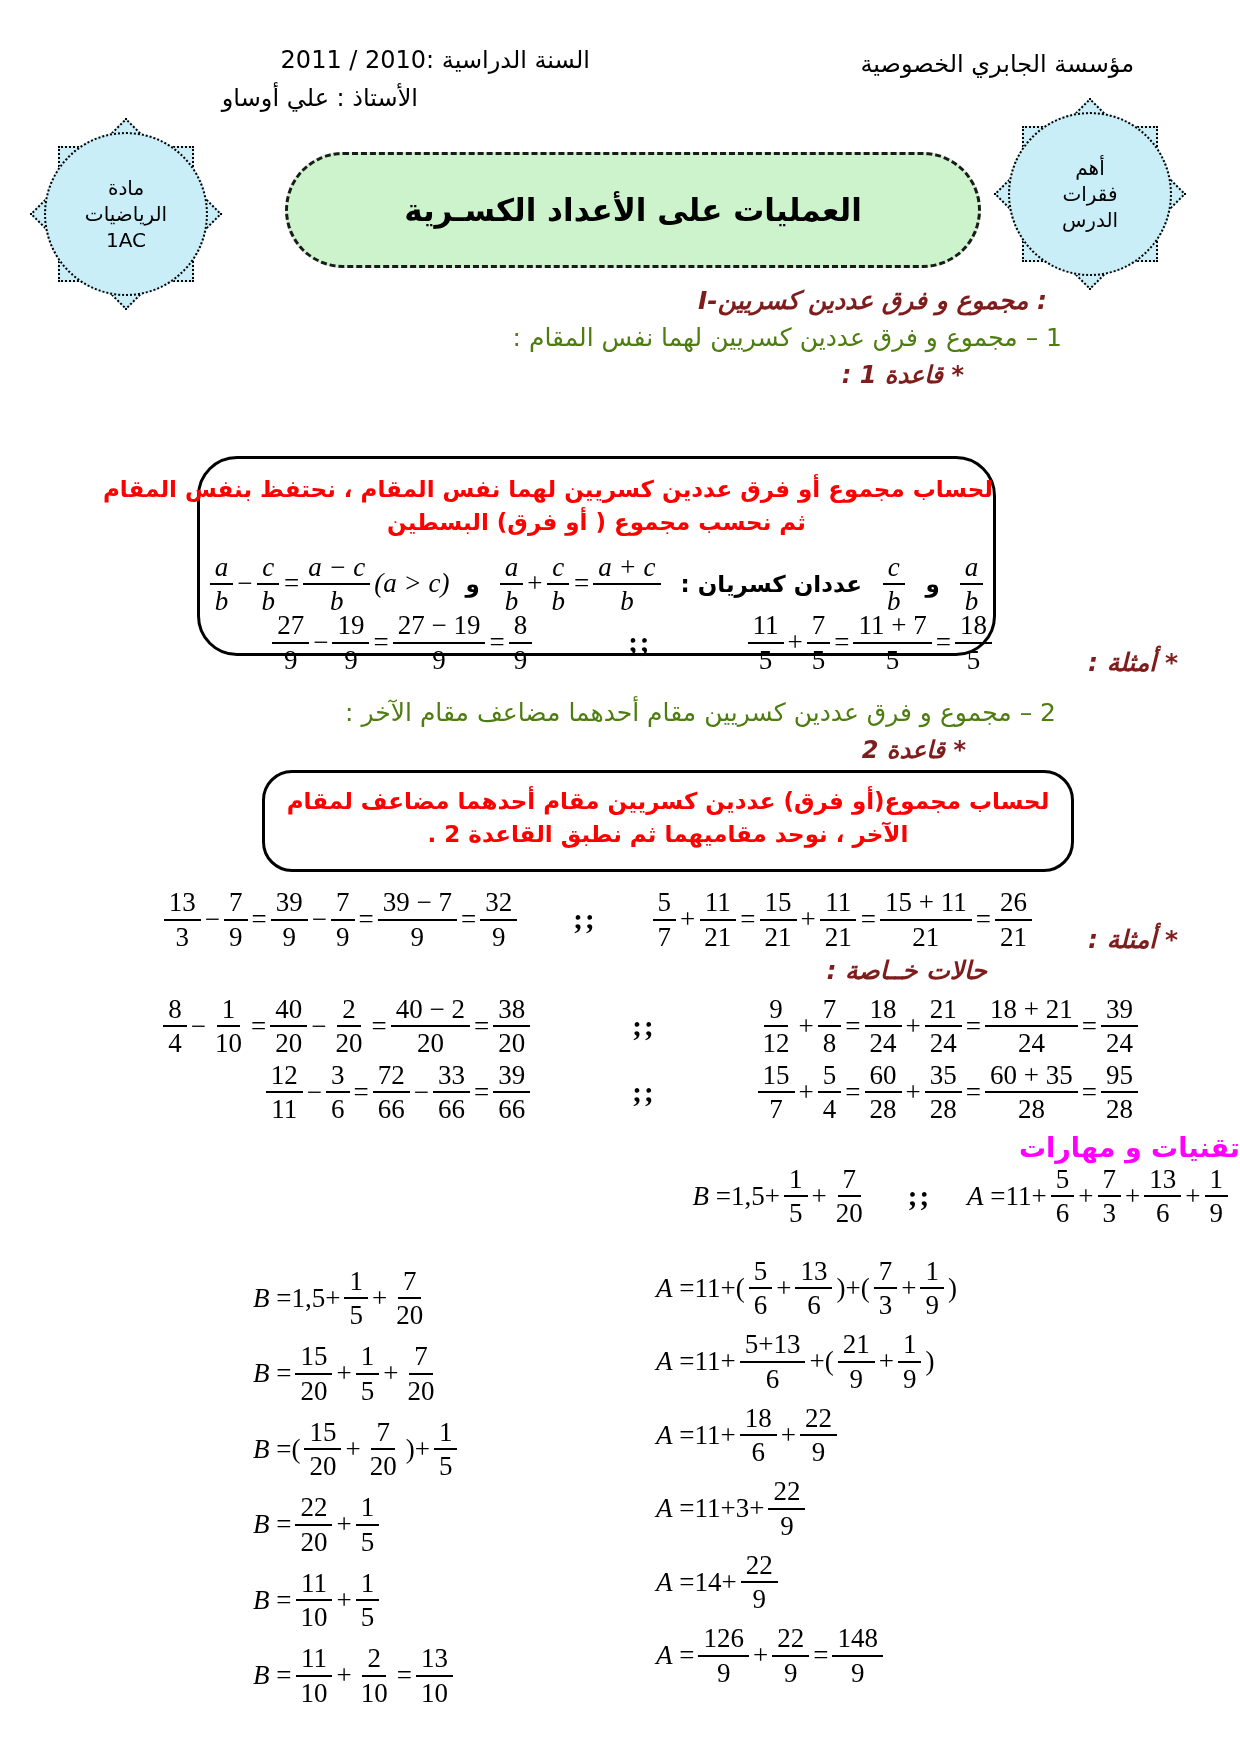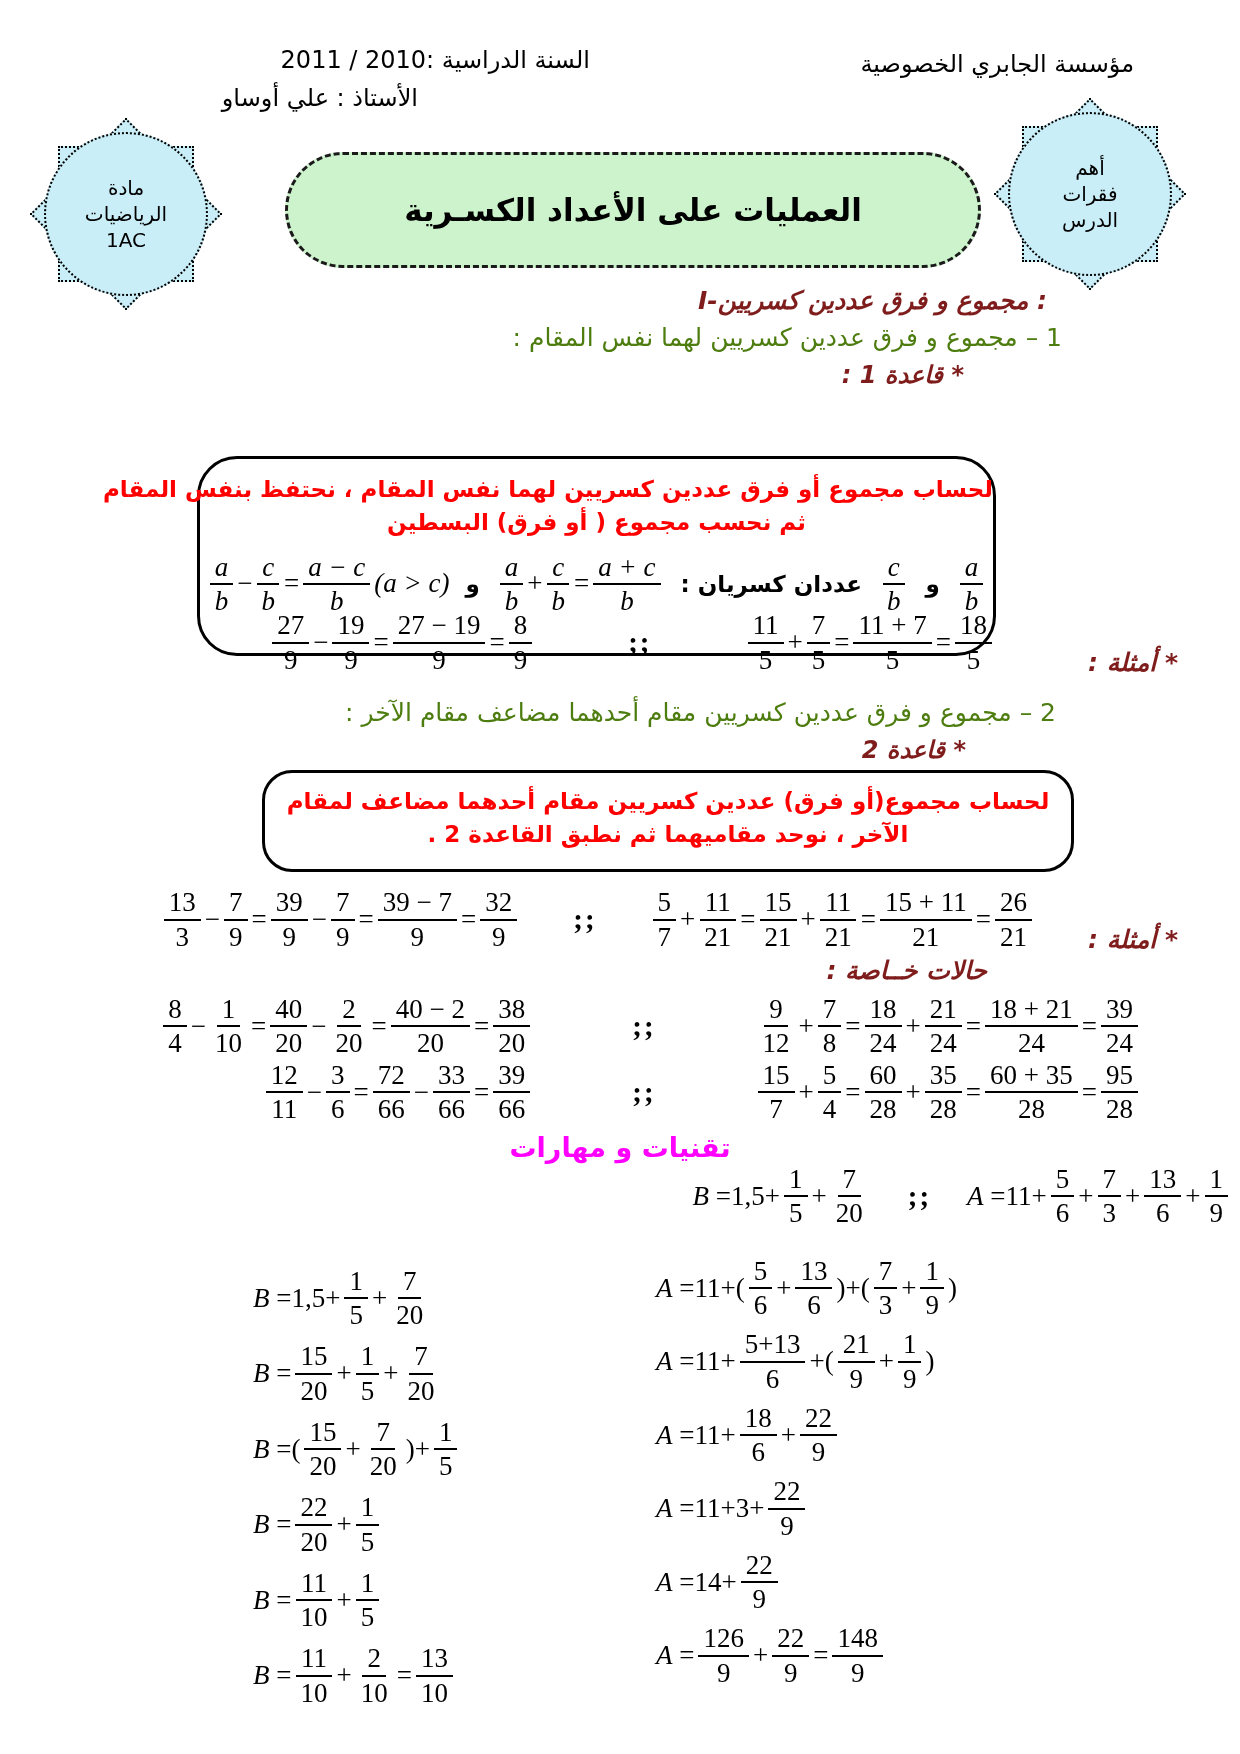--- a/index.html
+++ b/index.html
@@ -33,21 +33,21 @@
               border:3px dashed #1a1a1a;border-radius:58px;display:flex;align-items:center;
               justify-content:center;font-size:31px;font-weight:bold;}
 
   
   #h-sec1{top:286px;right:193px;font-size:25px;}
   #h-sub1{top:323px;right:178px;font-size:25px;}
   #h-rule1{top:361px;right:276px;font-size:24px;}
   #h-sub2{top:698px;right:184px;font-size:25px;}
   #h-rule2{top:736px;right:274px;font-size:24px;}
   #h-special{top:956px;right:253px;font-size:25px;}
-  #h-skills{top:1132px;left:0;width:100%;text-align:center;font-size:27px;}
+  #h-skills{top:1132px;left:0;width:100%;text-align:right;font-size:27px;}
 
   
   .rulebox{position:absolute;background:#fff;border:3px solid #000;text-align:center;direction:rtl;}
   #rule1-box{left:197px;top:408px;width:799px;height:200px;border-radius:40px;padding-top:14px;box-sizing:border-box;margin-top:48px;}
   #rule2-box{left:262px;top:770px;width:812px;height:102px;border-radius:30px;padding-top:12px;box-sizing:border-box;}
   .rb-line{font-size:23px;color:#ff0000;font-weight:bold;line-height:1.45;}
 
   
   .eq{display:inline-flex;direction:ltr;align-items:center;font-family:"Liberation Serif",serif;
       font-size:27px;color:#000;white-space:nowrap;}

